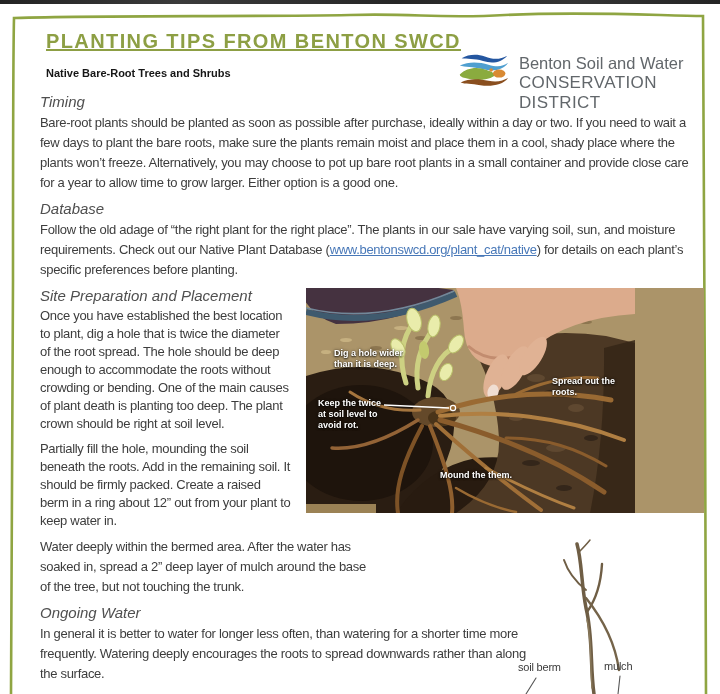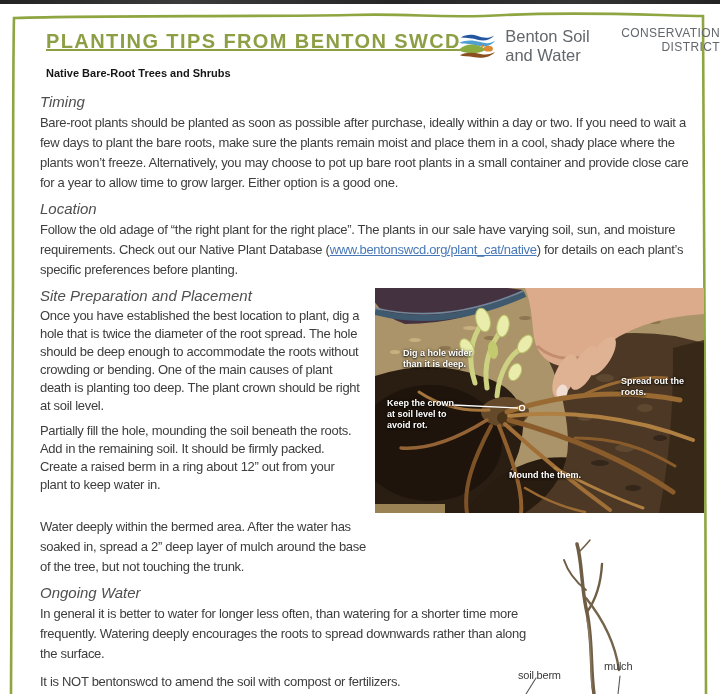--- a/index.html
+++ b/index.html
@@ -5,51 +5,51 @@
   html,body{margin:0;padding:0;background:#ffffff;}
   .page{position:relative;width:720px;height:694px;background:#ffffff;overflow:hidden;
         font-family:"Liberation Sans","DejaVu Sans",sans-serif;}
   .top-strip{position:absolute;left:0;top:0;width:720px;height:4px;
         background:linear-gradient(90deg,#232323,#3b3b3b 25%,#262626 55%,#343434 80%,#242424);}
   .hand-border{position:absolute;left:0;top:0;pointer-events:none;}
 
   .doc-title{position:absolute;left:46px;top:30px;margin:0;
         font-size:20px;font-weight:600;letter-spacing:1.4px;color:#8d9f44;text-decoration:underline;}
   .logo{position:absolute;left:458px;top:27px;display:flex;align-items:center;gap:9px;}
-  .logo-text{display:flex;flex-direction:row;line-height:1.15;}
+  .logo-text{display:flex;flex-direction:column;line-height:1.15;margin-top:27px;}
   .logo-line1{font-size:16.5px;color:#62676b;}
-  .logo-line2{font-size:12px;letter-spacing:0.4px;color:#62676b;text-align:right;}
+  .logo-line2{font-size:17px;letter-spacing:0.4px;color:#62676b;}
   .doc-subtitle{position:absolute;left:46px;top:67px;margin:0;
         font-size:11px;font-weight:700;color:#161616;}
 
   .content{position:absolute;left:40px;top:94px;width:664px;color:#3d3d3d;}
   .content h3{margin:0 0 3px 0;font-size:15px;line-height:16px;font-weight:400;
         font-style:italic;color:#4f4f4f;}
   .content p{margin:0 0 8px 0;font-size:13px;line-height:20px;letter-spacing:-0.3px;color:#3d3d3d;}
   .content p.col{line-height:18px;margin-bottom:7px;}
   .link{color:#4878b8;text-decoration:underline;cursor:pointer;text-align:center;}
 
-  .photo{position:relative;float:right;width:329px;height:225px;margin:0 0 4px 14px;
+  .photo{position:relative;float:right;width:398px;height:225px;margin:0 0 4px 14px;
         overflow:hidden;background:#ab9469;}
   .photo svg{position:absolute;left:0;top:0;}
   .plabel{position:absolute;font-size:9px;font-weight:700;line-height:11px;color:#ffffff;
         text-shadow:0 1px 2px rgba(0,0,0,.85), 0 0 3px rgba(0,0,0,.6);}
   .plabel.dig{left:28px;top:60px;width:80px;}
   .plabel.crown{left:12px;top:110px;width:72px;}
   .plabel.spread{left:246px;top:88px;width:66px;}
   .plabel.mound{left:134px;top:182px;width:110px;}
 
   .water-spacer{float:right;width:330px;height:40px;}
   p.water{clear:right;}
   p.w490{max-width:492px;}
   p.w600{max-width:600px;}
 
   .tree{position:absolute;left:502px;top:538px;width:175px;height:156px;}
   .tlabel{position:absolute;font-size:11px;color:#3a3a3a;letter-spacing:-0.2px;}
-  .tlabel.berm{left:16px;top:131px;}
+  .tlabel.berm{left:16px;top:123px;}
   .tlabel.mulch{left:102px;top:122px;}
 </style>
 </head>
 <body>
 
 <div class="page">
 
   <div class="top-strip"></div>
 
   <svg class="hand-border" width="720" height="694" viewBox="0 0 720 694">
@@ -75,21 +75,21 @@
     </div>
   </div>
 
   <h2 class="doc-subtitle">Native Bare-Root Trees and Shrubs</h2>
 
   <div class="content">
 
     <h3>Timing</h3>
     <p>Bare-root plants should be planted as soon as possible after purchase, ideally within a day or two. If you need to wait a few days to plant the bare roots, make sure the plants remain moist and place them in a cool, shady place where the plants won’t freeze. Alternatively, you may choose to pot up bare root plants in a small container and provide close care for a year to allow time to grow larger. Either option is a good one.</p>
 
-    <h3>Location</h3>
+    <h3>Database</h3>
     <p><span>Follow the old adage of “the right plant for the right place”. The plants in our sale have varying soil, sun, and moisture requirements. Check out our Native Plant Database (</span><a class="link">www.bentonswcd.org/plant_cat/native</a><span>) for details on each plant’s specific preferences before planting.</span></p>
 
     <div class="photo">
       <svg width="329" height="225" viewBox="0 0 329 225">
         <rect width="329" height="225" fill="#ab9469"></rect>
 
         <g fill="#c6b080">
           <ellipse cx="40" cy="52" rx="6" ry="2"></ellipse>
             <ellipse cx="95" cy="40" rx="7" ry="2"></ellipse>
           <ellipse cx="170" cy="20" rx="8" ry="2"></ellipse>
@@ -170,21 +170,21 @@
           <path d="M210,106 C240,92 268,88 292,90" stroke="#9a6a33" stroke-width="3"></path>
           <path d="M200,150 C240,150 270,160 300,178" stroke="#8a5c2c" stroke-width="3"></path>
           <path d="M180,180 C210,196 240,210 268,220" stroke="#b07f42" stroke-width="3"></path>
           <path d="M150,200 C170,212 190,220 210,224" stroke="#9a6a33" stroke-width="2.5"></path>
         </g>
 
         <line x1="78" y1="117" x2="143" y2="120" stroke="#ffffff" stroke-width="1.3"></line>
         <circle cx="147" cy="120" r="2.6" fill="none" stroke="#ffffff" stroke-width="1.2"></circle>
       </svg>
       <div class="plabel dig">Dig a hole wider than it is deep.</div>
-      <div class="plabel crown">Keep the crown at soil level to avoid rot.</div>
+      <div class="plabel crown">Keep the twice at soil level to avoid rot.</div>
       <div class="plabel spread">Spread out the roots.</div>
       <div class="plabel mound">Mound the them.</div>
     </div>
 
     <h3>Site Preparation and Placement</h3>
     <p class="col">Once you have established the best location to plant, dig a hole that is twice the diameter of the root spread. The hole should be deep enough to accommodate the roots without crowding or bending. One of the main causes of plant death is planting too deep. The plant crown should be right at soil level.</p>
     <p class="col">Partially fill the hole, mounding the soil beneath the roots. Add in the remaining soil. It should be firmly packed. Create a raised berm in a ring about 12” out from your plant to keep water in.</p>
 
     <p class="water"><span class="water-spacer"></span><span>Water deeply within the bermed area. After the water has soaked in, spread a 2” deep layer of mulch around the base of the tree, but not touching the trunk.</span></p>
 

